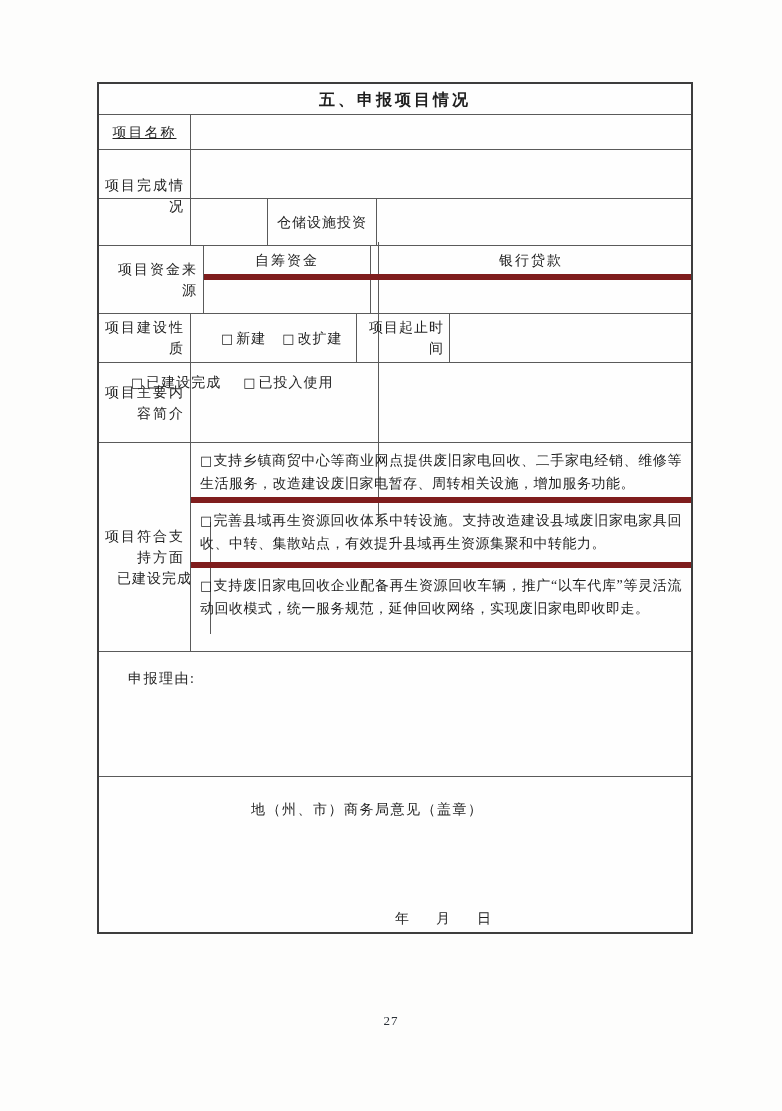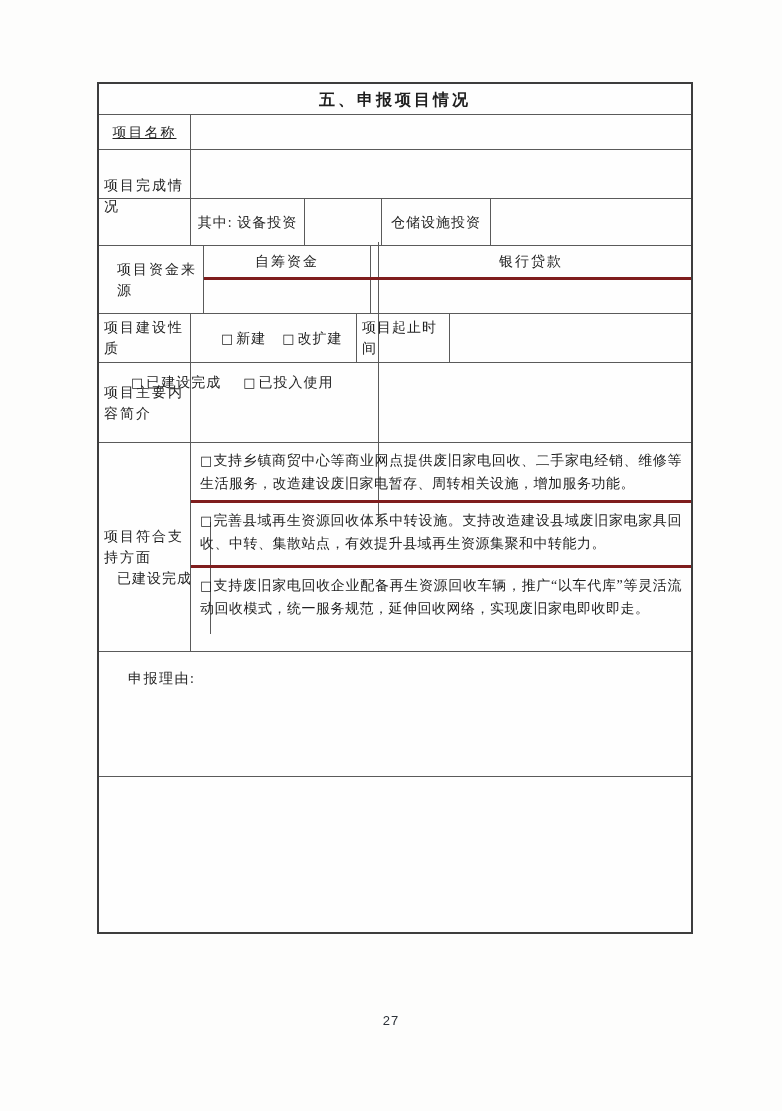--- a/index.html
+++ b/index.html
@@ -12,21 +12,21 @@
 
   .tbl{
     position:absolute;left:97px;top:82px;width:592px;height:848px;
     border:2px solid #3d3d3d;box-sizing:content-box;background:#fefefe;
   }
   .row{display:flex;box-sizing:border-box;border-bottom:1px solid #5a5a5a;}
   .row.last{border-bottom:none;}
   .cell{
     box-sizing:border-box;border-right:1px solid #5a5a5a;
     display:flex;align-items:center;justify-content:center;
-    text-align:left;font-size:14px;line-height:21px;letter-spacing:2px;
+    text-align:right;font-size:14px;line-height:21px;letter-spacing:2px;
     padding:2px 5px;overflow:hidden;
   }
   .cell.lastc{border-right:none;}
   .label{width:92px;flex:0 0 92px;}
   .grow{flex:1 1 auto;}
 
   .title-row{height:31px;}
   .title-cell{
     font-family:"Liberation Sans","DejaVu Sans",sans-serif;
     font-weight:bold;font-size:16px;letter-spacing:3px;
@@ -34,21 +34,21 @@
 
   .opts{justify-content:flex-start;padding-left:32px;gap:22px;letter-spacing:1px;}
   .opts2{justify-content:flex-start;padding-left:30px;gap:16px;letter-spacing:1px;}
   .opt{display:inline-flex;align-items:center;white-space:nowrap;}
   .cb{
     font-family:"DejaVu Sans",sans-serif;font-size:13px;line-height:13px;
     margin-right:3px;letter-spacing:0;
   }
 
   .sub{flex:1 1 auto;display:flex;flex-direction:column;min-width:0;}
-  .subrow{display:flex;box-sizing:border-box;border-bottom:3px solid #7f1d1d;flex:0 0 auto;}
+  .subrow{display:flex;box-sizing:border-box;border-bottom:6px solid #7f1d1d;flex:0 0 auto;}
   .subrow.last{border-bottom:none;}
 
   .para{
     display:block;text-align:justify;letter-spacing:0.5px;
     font-size:14px;line-height:23px;padding:6px 9px 2px 9px;
     align-items:flex-start;justify-content:flex-start;
   }
   .para .cb{margin-right:1px;}
 
   .reason-cell{
@@ -62,21 +62,21 @@
     font-size:14px;letter-spacing:1.5px;white-space:nowrap;
   }
   .date-line{
     position:absolute;left:296px;top:131px;
     display:flex;gap:27px;font-size:14px;letter-spacing:0;
   }
 
   .page-number{
     position:absolute;left:0;top:1013px;width:100%;
     text-align:center;font-size:13px;color:#2b3138;
-    font-family:Liberation Sans, sans-serif;letter-spacing:1px;
+    font-family:Liberation Serif, serif;letter-spacing:1px;
   }
 </style>
 </head>
 <body>
 
 <div class="page">
 
   <div class="tbl">
 
     <div class="row title-row" style="height:31px;">
@@ -99,21 +99,20 @@
           <span class="cb">□</span>
           <span>已投入使用</span>
         </span>
       </div>
       <div class="cell" style="width:112px;flex:0 0 112px;letter-spacing:1px;">已建设完成</div>
       <div class="cell lastc grow"></div>
     </div>
 
     <div class="row" style="height:47px;">
       <div class="cell" style="width:92px;flex:0 0 92px;"></div>
-      <div class="cell" style="width:114px;flex:0 0 114px;letter-spacing:1px;">其中: 设备投资</div>
       <div class="cell" style="width:77px;flex:0 0 77px;"></div>
       <div class="cell" style="width:109px;flex:0 0 109px;letter-spacing:1px;">仓储设施投资</div>
       <div class="cell lastc grow"></div>
     </div>
 
     <div class="row" style="height:68px;padding-left:13px;">
       <div class="cell label">项目资金来源</div>
       <div class="sub">
         <div class="subrow" style="height:34px;">
           <div class="cell" style="width:167px;flex:0 0 167px;">自筹资金</div>
@@ -162,18 +161,28 @@
       </div>
     </div>
 
     <div class="row" style="height:125px;padding-left:17px;">
       <div class="cell lastc grow reason-cell">
         <span>申报理由:</span>
         <span></span>
       </div>
     </div>
 
+    <div class="row last" style="height:155px;">
+      <div class="cell lastc grow opinion-cell">
+        <span class="opinion-title">地（州、市）商务局意见（盖章）</span>
+        <span class="date-line">
+          <span>年</span>
+          <span>月</span>
+          <span>日</span>
+        </span>
+      </div>
+    </div>
 
   </div>
 
   <div class="page-number">27</div>
 
 </div>
 
 </body></html>

